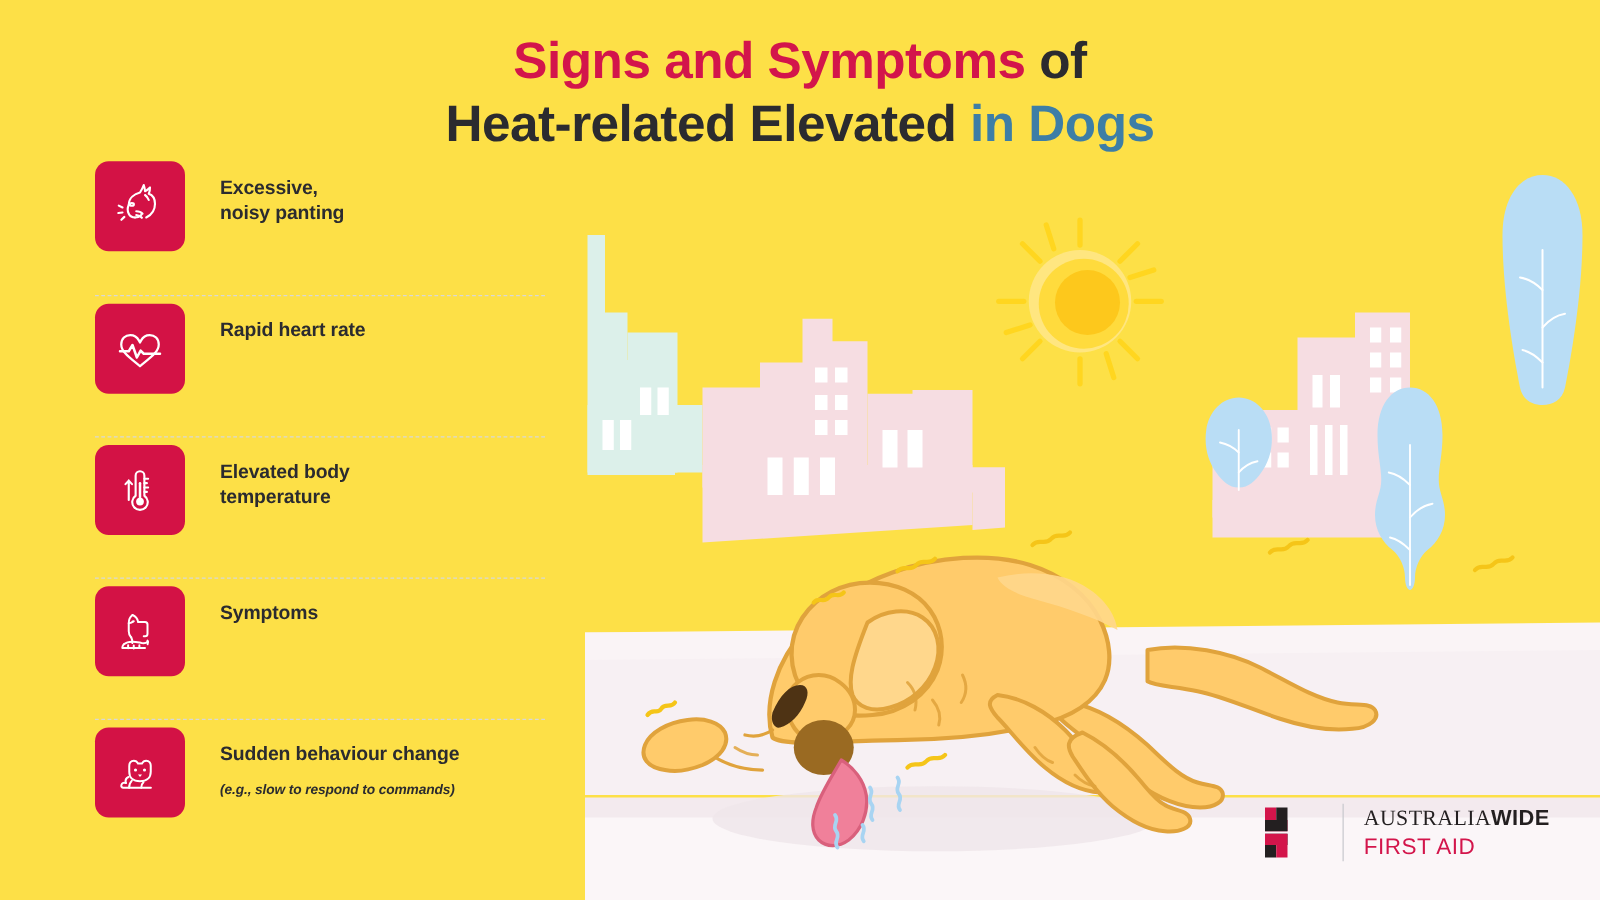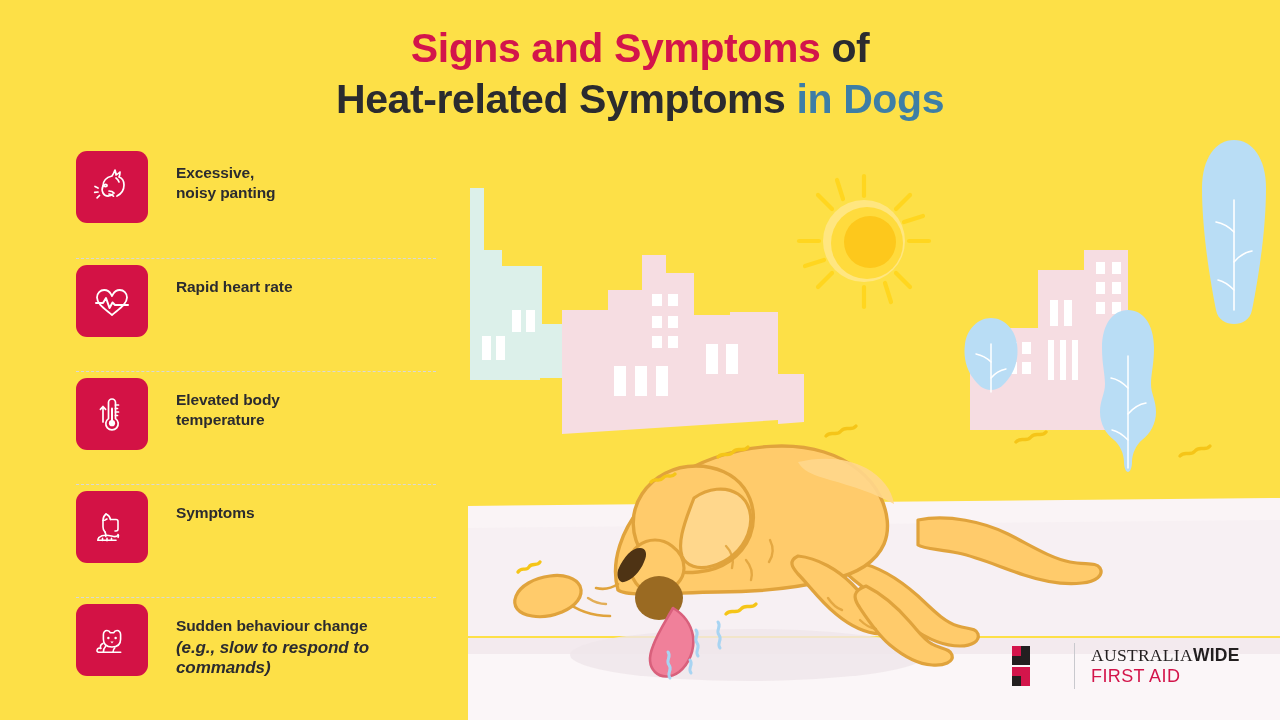--- a/index.html
+++ b/index.html
@@ -17,37 +17,37 @@
     position:absolute; left:0; top:28px; width:1280px;
     text-align:center; line-height:1.0;
   }
   .title-line { font-size:41px; font-weight:bold; letter-spacing:-0.4px; }
   .title-line.l1 { margin-bottom:10px; }
   .t-red   { color:#D3154B; }
   .t-dark  { color:#2B2B2F; }
   .t-blue  { color:#3D7EA6; }
 
   
-  .list { position:absolute; left:76px; top:145px; width:360px; }
+  .list { position:absolute; left:76px; top:123px; width:360px; }
   .item { position:relative; display:flex; align-items:flex-start; height:113px; }
   .item + .item { border-top:1px dashed #D8D8D8; }
   .badge {
     width:72px; height:72px; min-width:72px; border-radius:11px;
     background:#D31245; margin-top:6px;
     display:flex; align-items:center; justify-content:center;
   }
   .badge svg { display:block; }
   .item-text { padding-left:28px; padding-top:18px; }
   .item-label {
     font-size:15.5px; font-weight:bold; color:#2B2B2F;
     line-height:1.28; letter-spacing:-0.1px; white-space:pre-line;
   }
   .item-sub {
-    font-size:17px; font-style:italic; font-weight:bold;
-    color:#2B2B2F; margin-top:2px; letter-spacing:-0.1px;
+    font-size:11px; font-style:italic; font-weight:bold;
+    color:#2B2B2F; margin-top:12px; letter-spacing:-0.1px;
   }
 
   
   .scene { position:absolute; left:468px; top:0px; width:812px; height:720px; overflow:hidden; }
   .scene svg { display:block; }
 
   
   .logo { position:absolute; left:1008px; top:640px; display:flex; align-items:center; }
   .logo-mark { width:52px; height:52px; }
   .logo-sep { width:1px; height:46px; background:#C9C9CE; margin:0 16px 0 14px; }
@@ -60,21 +60,21 @@
 </head>
 <body>
 
 <div class="page">
 
   <div class="title-block">
     <div class="title-line l1">
       <span class="t-red">Signs and Symptoms</span><span class="t-dark"> of</span>
     </div>
     <div class="title-line l2">
-      <span class="t-dark">Heat-related Symptoms </span><span class="t-blue">in Dogs</span>
+      <span class="t-dark">Heat-related Elevated </span><span class="t-blue">in Dogs</span>
     </div>
   </div>
 
   <div class="list">
 
     <div class="item">
       <div class="badge">
         <span>
           <svg width="46" height="46" viewBox="0 0 46 46" fill="none" stroke="#fff" stroke-width="1.7" stroke-linecap="round" stroke-linejoin="round">
             <path d="M14 22c0-6 5-9 9-10 2-3 3-6 3-6s1 3 1 5c2-1 4-3 4-3s0 3-1 5c3 1 5 4 5 8 0 5-3 9-7 11"></path>

